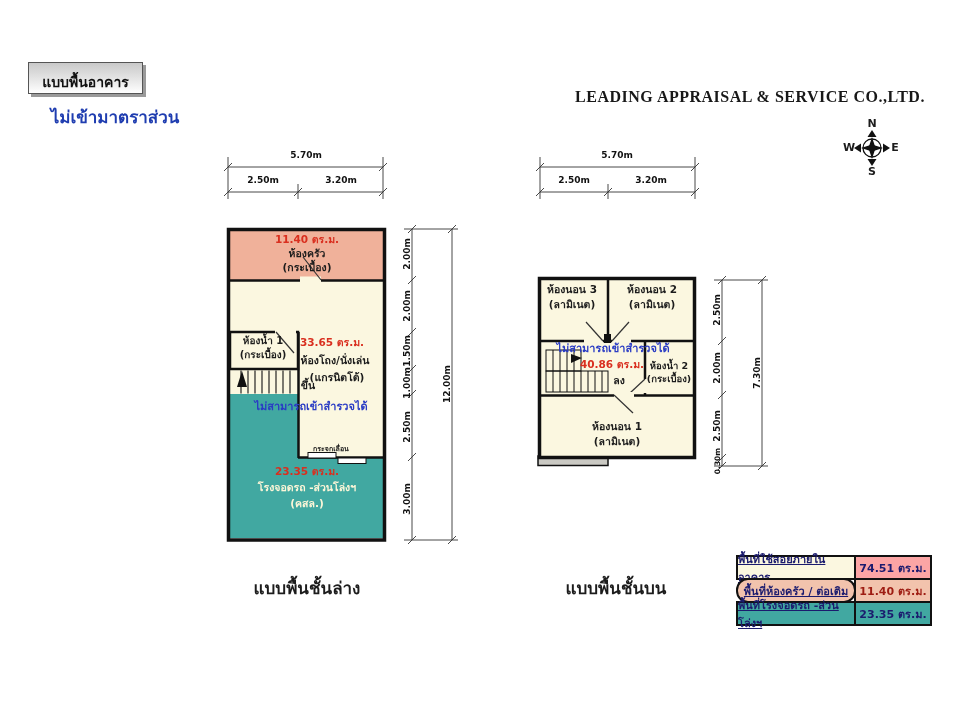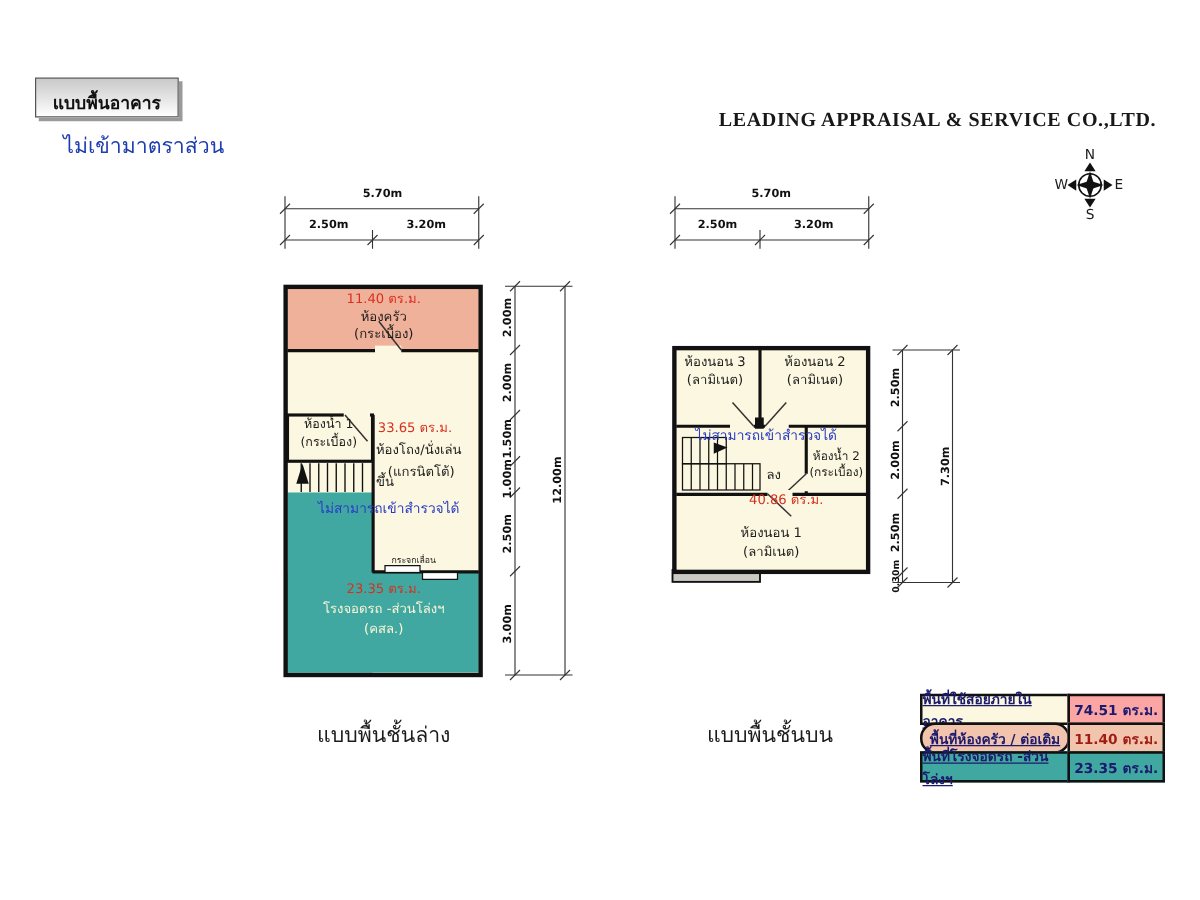--- a/index.html
+++ b/index.html
@@ -2,21 +2,21 @@
 <html><head>
 <meta charset="utf-8">
 <style>
   html,body{margin:0;padding:0;background:#fff;}
   .canvas{position:relative;width:960px;height:720px;background:#ffffff;overflow:hidden;
           font-family:"DejaVu Sans","Liberation Sans",sans-serif;}
   svg{position:absolute;left:0;top:0;}
   .t{position:absolute;transform:translate(-50%,-50%);white-space:nowrap;color:#1c1c1c;
      text-align:center;line-height:1.25;}
   .tv{position:absolute;transform:translate(-50%,-50%) rotate(-90deg);white-space:nowrap;color:#111;}
-  .b{font-weight:normal;text-align:center;}
+  .b{font-weight:bold;text-align:center;}
   .dim{font-size:9px;color:#111;font-weight:bold;}
   .red{color:#d92f1f;}
   .blue{color:#2a3cc4;}
   .cream-text{color:#fdf6d8;}
   .title-box{position:absolute;left:28px;top:62px;width:113px;height:30px;
      border:1px solid #555;box-shadow:3px 3px 0 #9a9a9a;
      background:linear-gradient(180deg,#c9c9c9 0%,#e6e6e6 55%,#ffffff 100%);
      display:flex;align-items:flex-end;justify-content:center;font-size:14px;font-weight:bold;color:#111;}
   .company{font-family:"Liberation Serif","DejaVu Serif",serif;font-size:16px;font-weight:bold;
      letter-spacing:.5px;color:#181818;}
@@ -215,21 +215,21 @@
   <span class="t b" style="left:331px;top:449px;font-size:7px;">กระจกเลื่อน</span>
   <span class="t b red" style="left:307px;top:472px;font-size:10.5px;">23.35 ตร.ม.</span>
   <span class="t b cream-text" style="left:307px;top:488px;font-size:10.5px;">โรงจอดรถ -ส่วนโล่งฯ</span>
   <span class="t b cream-text" style="left:307px;top:504px;font-size:10.5px;">(คสล.)</span>
 
   <span class="t b" style="left:572px;top:290px;font-size:10.5px;">ห้องนอน 3</span>
   <span class="t b" style="left:572px;top:305px;font-size:10.5px;">(ลามิเนต)</span>
   <span class="t b" style="left:652px;top:290px;font-size:10.5px;">ห้องนอน 2</span>
   <span class="t b" style="left:652px;top:305px;font-size:10.5px;">(ลามิเนต)</span>
   <span class="t b blue" style="left:613px;top:349px;font-size:11px;">ไม่สามารถเข้าสำรวจได้</span>
-  <span class="t b red" style="left:629px;top:365px;font-size:10.5px;margin-top:36px;">40.86 ตร.ม.</span>
+  <span class="t b red" style="left:612px;top:365px;font-size:10.5px;">40.86 ตร.ม.</span>
   <span class="t b" style="left:669px;top:366px;font-size:9.5px;">ห้องน้ำ 2</span>
   <span class="t b" style="left:669px;top:379px;font-size:9.5px;">(กระเบื้อง)</span>
   <span class="t b" style="left:619px;top:381px;font-size:10.5px;">ลง</span>
   <span class="t b" style="left:617px;top:427px;font-size:10.5px;">ห้องนอน 1</span>
   <span class="t b" style="left:617px;top:442px;font-size:10.5px;">(ลามิเนต)</span>
 
   <span class="t b" style="left:307px;top:589px;font-size:17px;">แบบพื้นชั้นล่าง</span>
   <span class="t b" style="left:616px;top:589px;font-size:17px;">แบบพื้นชั้นบน</span>
 
   <div class="areas">

